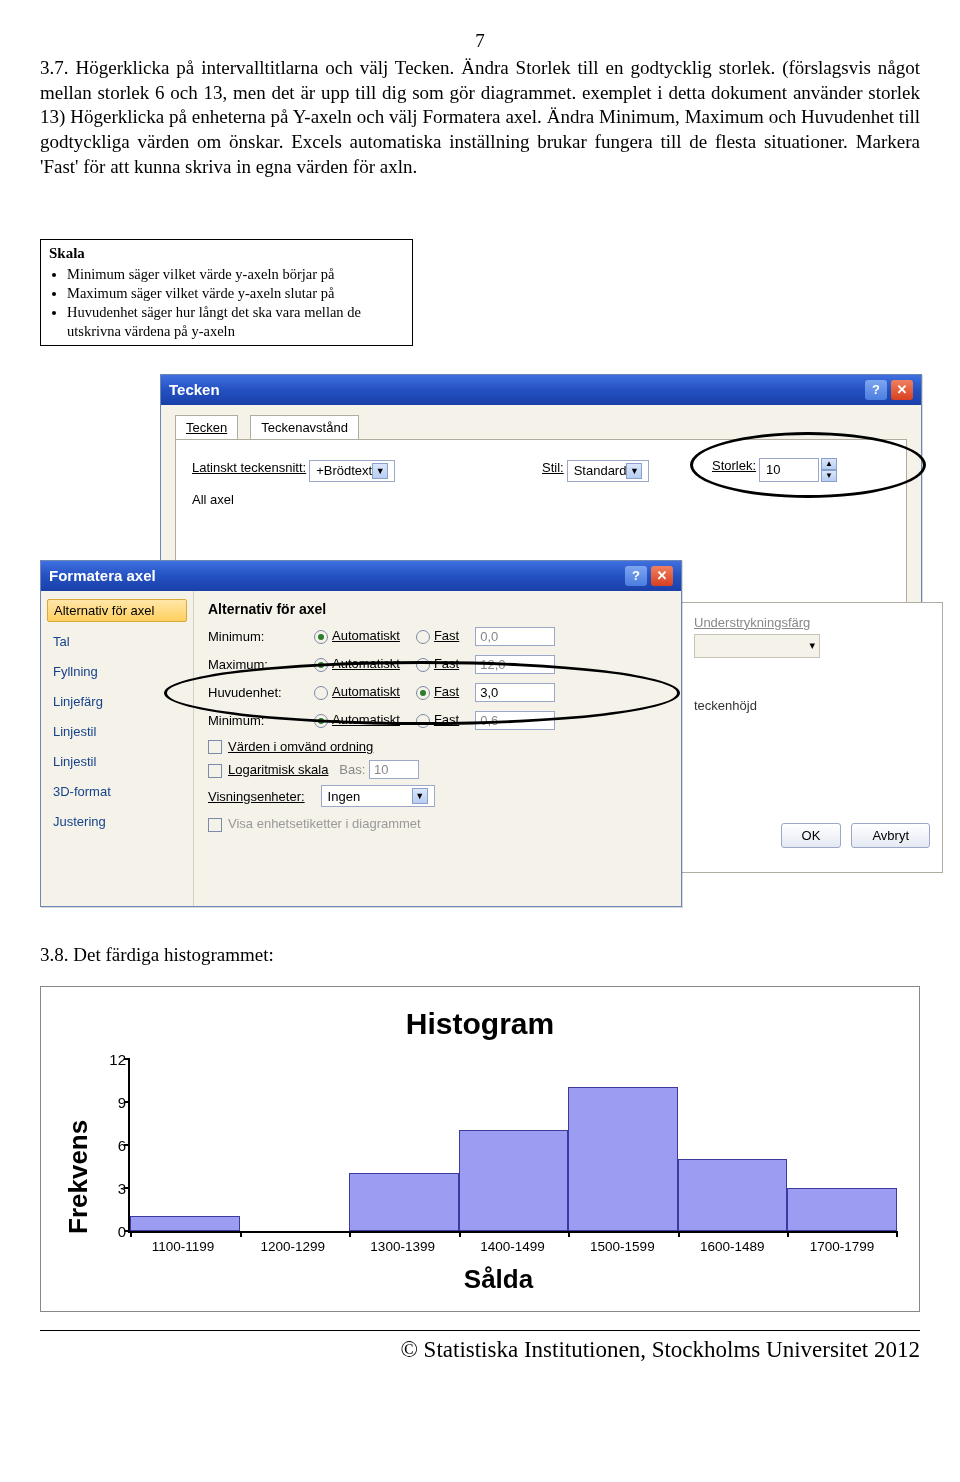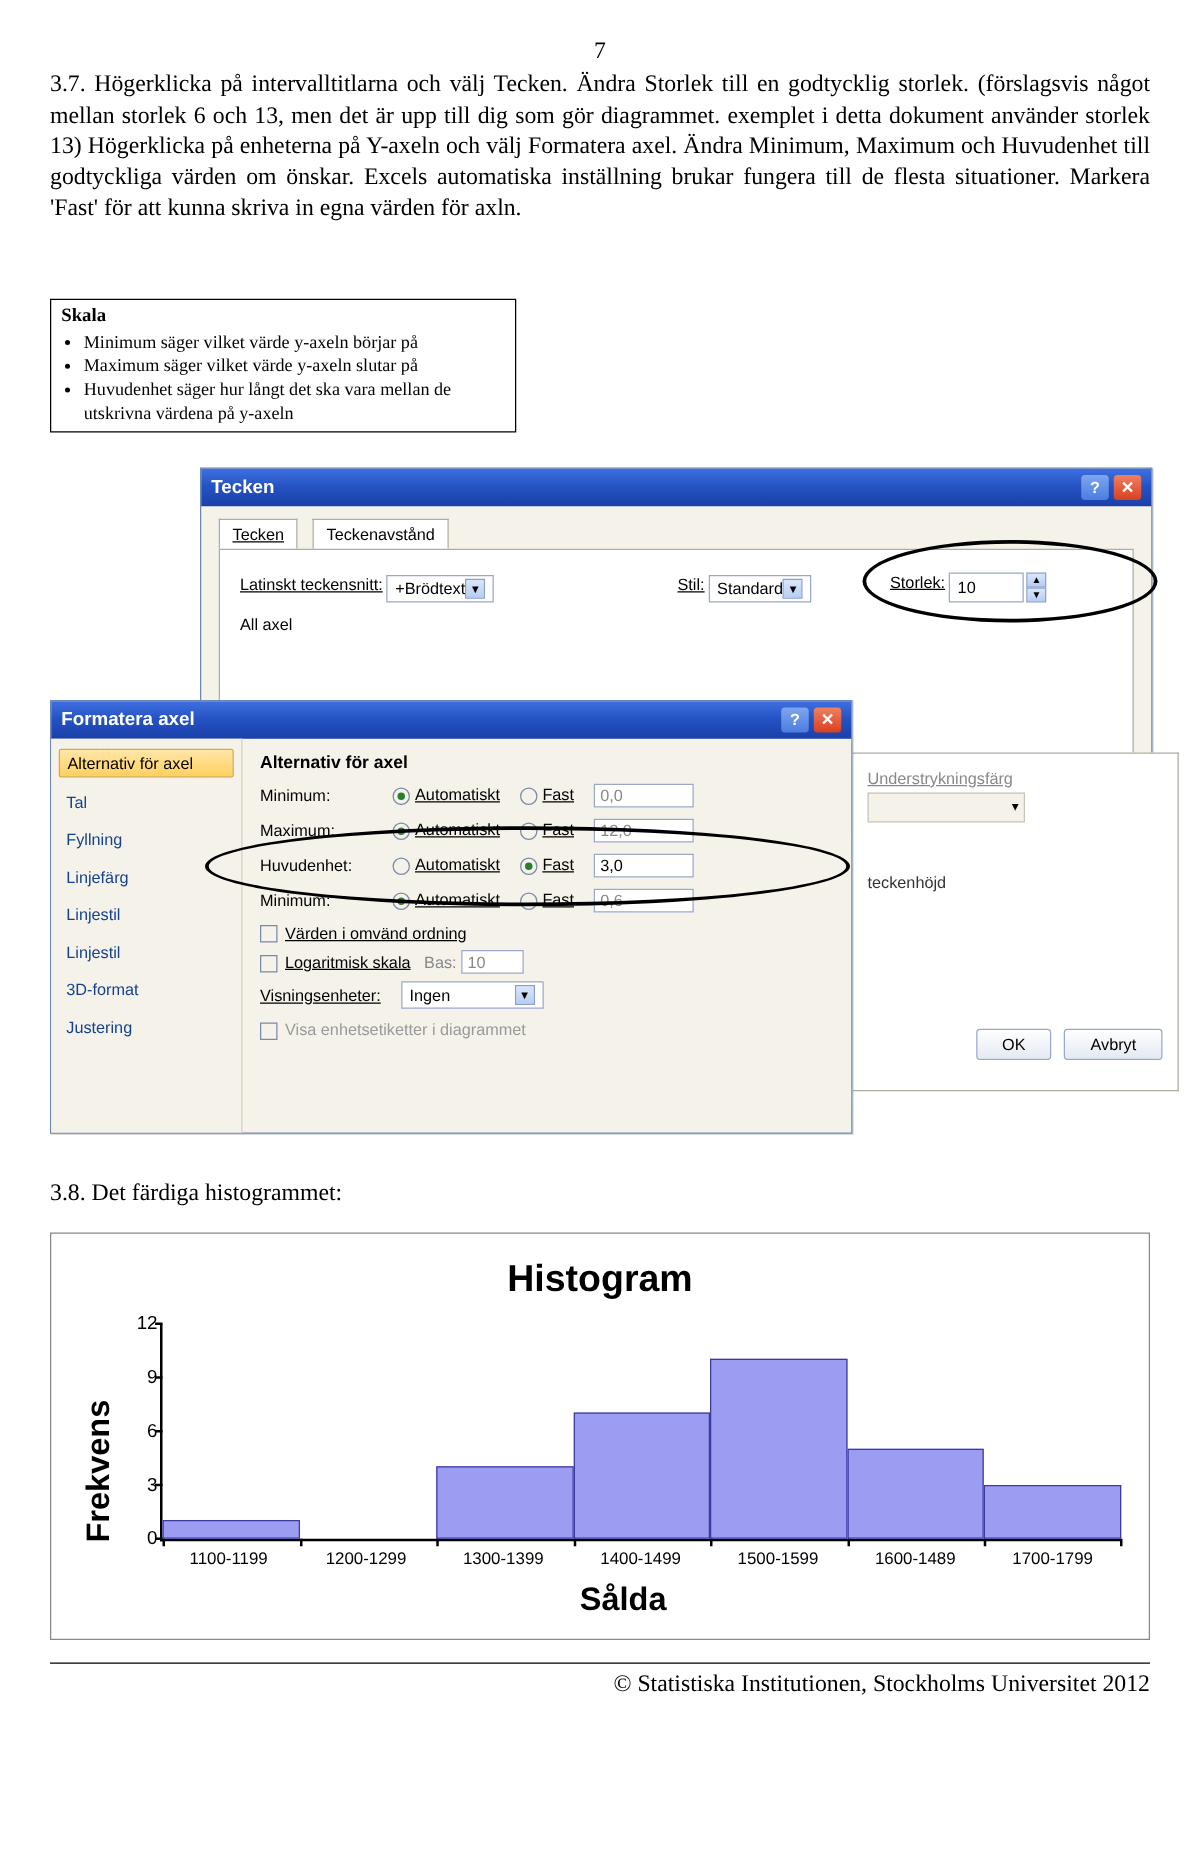--- a/index.html
+++ b/index.html
@@ -134,21 +134,21 @@
   .ytick { position:absolute; left:-34px; width:30px; text-align:right; font-size:15px; transform:translateY(50%);}
   .ytick-mark{position:absolute;left:-6px;width:6px;height:2px;background:#000;transform:translateY(1px);}
   .bars{ position:absolute; inset:0; display:flex; align-items:flex-end;}
   .bar-slot{ flex:1; display:flex; align-items:flex-end; justify-content:center; height:100%; position:relative;}
   .bar{ width:100%; background:#9c9cf2; border:1px solid #3b3b9e; box-sizing:border-box;}
   .xtick-mark{position:absolute;bottom:-6px;left:0;width:2px;height:6px;background:#000;}
   .xlabels{ display:flex; margin-left:34px; margin-right:6px; margin-top:6px;}
   .xlabels div{ flex:1; text-align:center; font-size:13.5px;}
   .xlabel-main{ text-align:center; font-size:26px; font-weight:bold; margin-top:10px;}
 
-  .footer-line { border-top:1px solid #000; margin-top:18px; padding-top:6px; text-align:right; font-size:19px;}
+  .footer-line { border-top:1px solid #000; margin-top:18px; padding-top:6px; text-align:right; font-size:23px;}
 </style>
 </head>
 <body>
 
 <div class="page">
   <div class="page-number">7</div>
 
   <div class="two-col">
     <div class="main-text">3.7. Högerklicka på intervalltitlarna och välj Tecken. Ändra Storlek till en godtycklig storlek. (förslagsvis något mellan storlek 6 och 13, men det är upp till dig som gör diagrammet. exemplet i detta dokument använder storlek 13) Högerklicka på enheterna på Y-axeln och välj Formatera axel. Ändra Minimum, Maximum och Huvudenhet till godtyckliga värden om önskar. Excels automatiska inställning brukar fungera till de flesta situationer. Markera 'Fast' för att kunna skriva in egna värden för axln.</div>
     <div class="skala-box">

